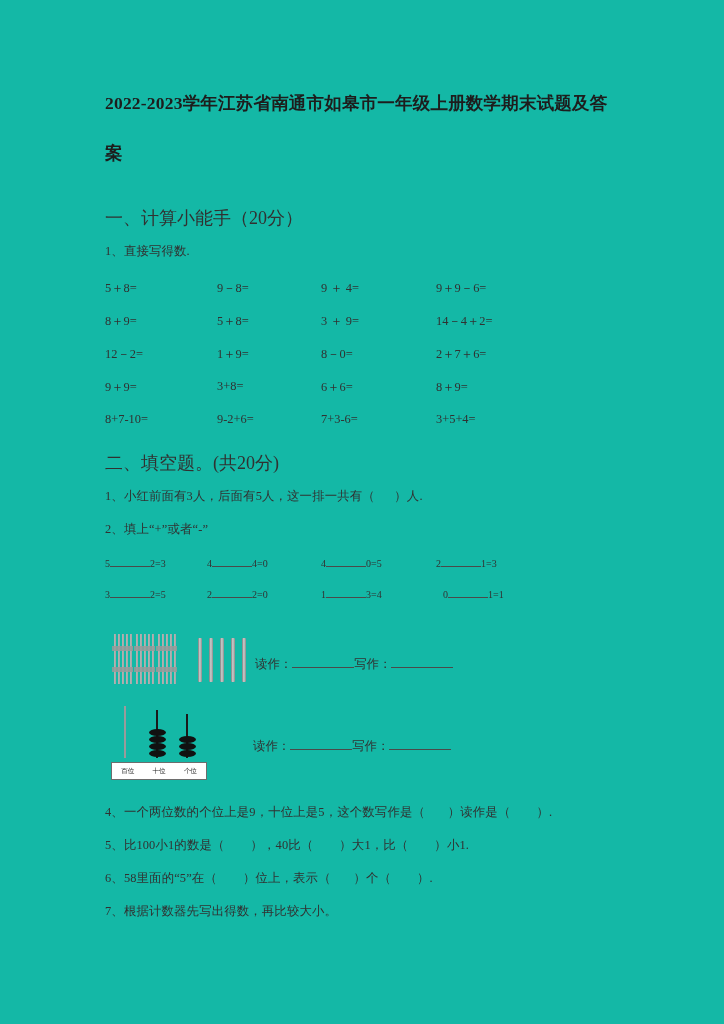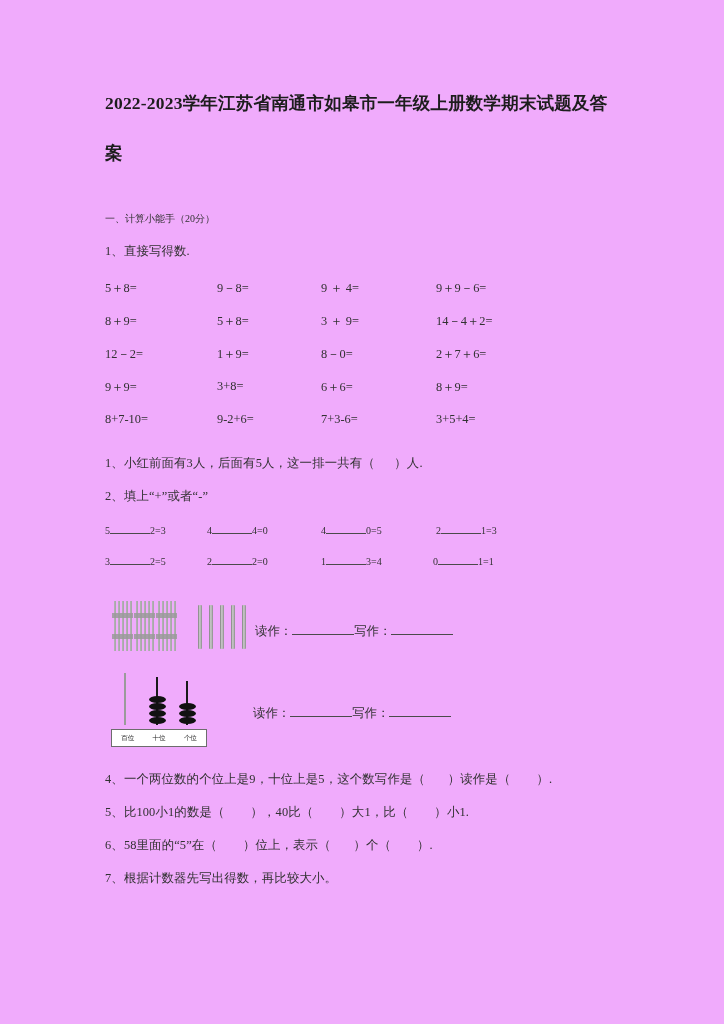--- a/index.html
+++ b/index.html
@@ -13,21 +13,21 @@
     position: relative;
     font-family: "Liberation Serif", "DejaVu Serif", serif;
     color: #2b2b2b;
     overflow: hidden;
   }
   .page {
     position: absolute;
     left: 0; top: 0;
     width: 724px;
     height: 1024px;
-    background: #f0abfc;
+    background: #14b8a6;
   }
   .content {
     position: absolute;
     left: 105px;
     top: 78px;
     width: 520px;
   }
 
   
   .doc-title {
@@ -42,21 +42,21 @@
 
   
   .line {
     font-size: 12.4px;
     line-height: 33px;
     color: #313131;
     white-space: pre;
     letter-spacing: 0.15px;
   }
   .section-head {
-    font-size: 10px;
+    font-size: 18px;
     line-height: 33px;
     color: #313131;
     white-space: pre;
   }
 
   
   .calc-row {
     height: 33px;
     position: relative;
     font-size: 12.4px;
@@ -81,21 +81,21 @@
   }
   .blank-cell {
     position: absolute;
     top: 5px;
     white-space: pre;
   }
   .b0 { left: 0px; }
   .b1 { left: 102px; }
   .b2 { left: 216px; }
   .b3 { left: 331px; }
-  .b3alt { left: 328px; }
+  .b3alt { left: 338px; }
   .ul {
     display: inline-block;
     border-bottom: 1px solid #4a4a4a;
     height: 11px;
     vertical-align: baseline;
   }
   .ul-short { width: 40px; }
 
   
   .fig-sticks {
@@ -264,20 +264,21 @@
     </div>
     <div class="calc-row">
       <span class="calc-cell c0">8+7-10=</span>
       <span class="calc-cell c1">9-2+6=</span>
       <span class="calc-cell c2">7+3-6=</span>
       <span class="calc-cell c3">3+5+4=</span>
     </div>
 
     <div style="height:8px"></div>
 
+    <div class="section-head">二、填空题。(共20分)</div>
     <div class="line">1、小红前面有3人，后面有5人，这一排一共有（      ）人.</div>
     <div class="line">2、填上“+”或者“-”</div>
 
     <div style="height:4px"></div>
 
     <div class="blank-row">
       <span class="blank-cell b0"><span>5</span><span class="ul ul-short"></span><span>2=3</span></span>
       <span class="blank-cell b1"><span>4</span><span class="ul ul-short"></span><span>4=0</span></span>
       <span class="blank-cell b2"><span>4</span><span class="ul ul-short"></span><span>0=5</span></span>
       <span class="blank-cell b3"><span>2</span><span class="ul ul-short"></span><span>1=3</span></span>

